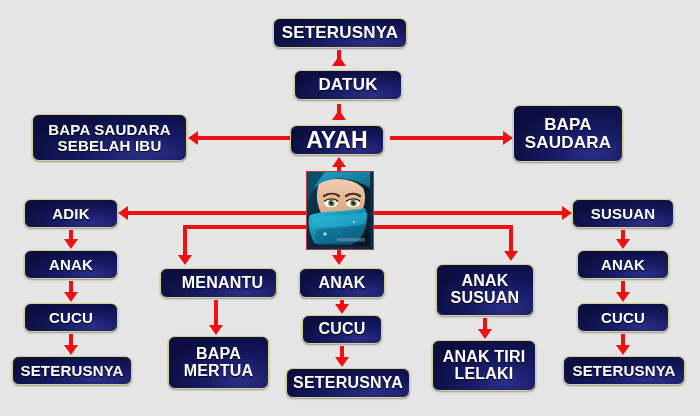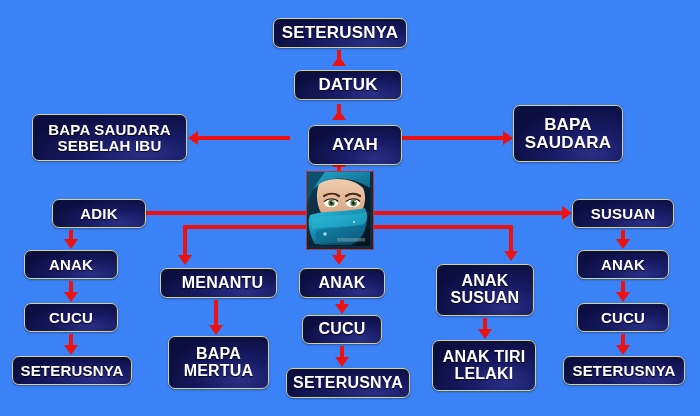--- a/index.html
+++ b/index.html
@@ -8,21 +8,21 @@
     padding: 0;
     background: #ffffff;
   }
   body {
     font-family: "Liberation Sans", sans-serif;
   }
   #canvas {
     position: relative;
     width: 700px;
     height: 416px;
-    background: #3b82f6;
+    background: #e5e5e5;
     overflow: hidden;
   }
   
   .node {
     position: absolute;
     box-sizing: border-box;
     border: 1.5px solid #d6d28a;
     border-radius: 7px;
     background: #0d1047;
     background-image:
@@ -191,32 +191,32 @@
     </svg>
   </div>
 
   <div id="node-layer">
       <div class="node" style="left: 273px; top: 18px; width: 134px; height: 30px; font-size: 17px; border-color: rgb(214, 210, 138); color: rgb(255, 255, 255);">
         <span>SETERUSNYA</span>
       </div>
       <div class="node" style="left: 294px; top: 70px; width: 108px; height: 30px; font-size: 17px; border-color: rgb(214, 210, 138); color: rgb(255, 255, 255);">
         <span>DATUK</span>
       </div>
-      <div class="node" style="left: 308px; top: 125px; width: 94px; height: 40px; font-size: 17px; border-color: rgb(214, 210, 138); color: rgb(255, 255, 255);">
+      <div class="node" style="left: 290px; top: 125px; width: 94px; height: 30px; font-size: 23px; border-color: rgb(214, 210, 138); color: rgb(255, 255, 255);">
         <span>AYAH</span>
       </div>
       <div class="node" style="left: 32px; top: 114px; width: 155px; height: 47px; font-size: 15px; border-color: rgb(214, 210, 138); color: rgb(255, 255, 255);">
         <span>BAPA SAUDARA
 SEBELAH IBU</span>
       </div>
       <div class="node" style="left: 513px; top: 105px; width: 110px; height: 57px; font-size: 17px; border-color: rgb(214, 210, 138); color: rgb(255, 255, 255);">
         <span>BAPA
 SAUDARA</span>
       </div>
-      <div class="node" style="left: 24px; top: 199px; width: 94px; height: 29px; font-size: 15px; border-color: rgb(214, 210, 138); color: rgb(255, 255, 255); margin-left: 28px;">
+      <div class="node" style="left: 24px; top: 199px; width: 94px; height: 29px; font-size: 15px; border-color: rgb(214, 210, 138); color: rgb(255, 255, 255);">
         <span>ADIK</span>
       </div>
       <div class="node" style="left: 24px; top: 250px; width: 94px; height: 29px; font-size: 15px; border-color: rgb(214, 210, 138); color: rgb(255, 255, 255);">
         <span>ANAK</span>
       </div>
       <div class="node" style="left: 24px; top: 303px; width: 94px; height: 29px; font-size: 15px; border-color: rgb(214, 210, 138); color: rgb(255, 255, 255);">
         <span>CUCU</span>
       </div>
       <div class="node" style="left: 12px; top: 356px; width: 120px; height: 29px; font-size: 15px; border-color: rgb(214, 210, 138); color: rgb(255, 255, 255);">
         <span>SETERUSNYA</span>

